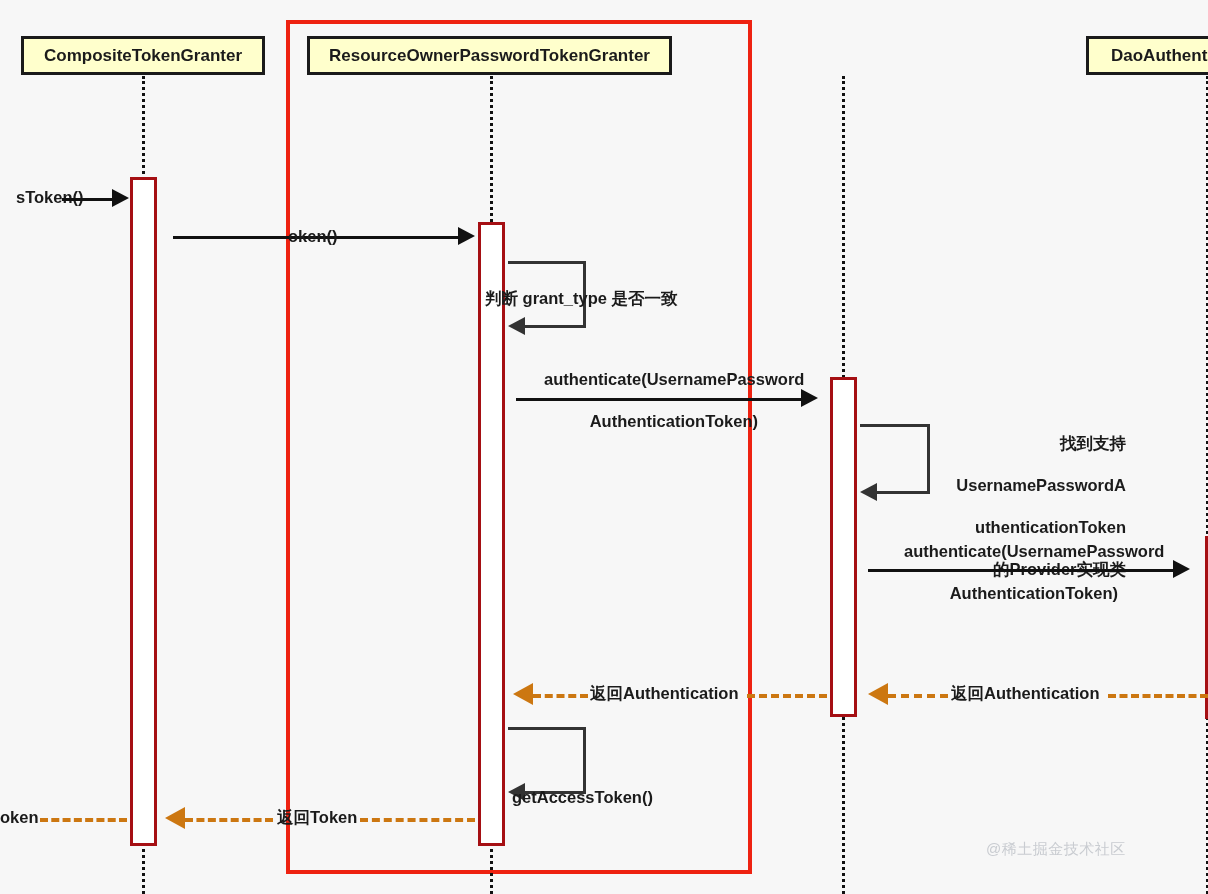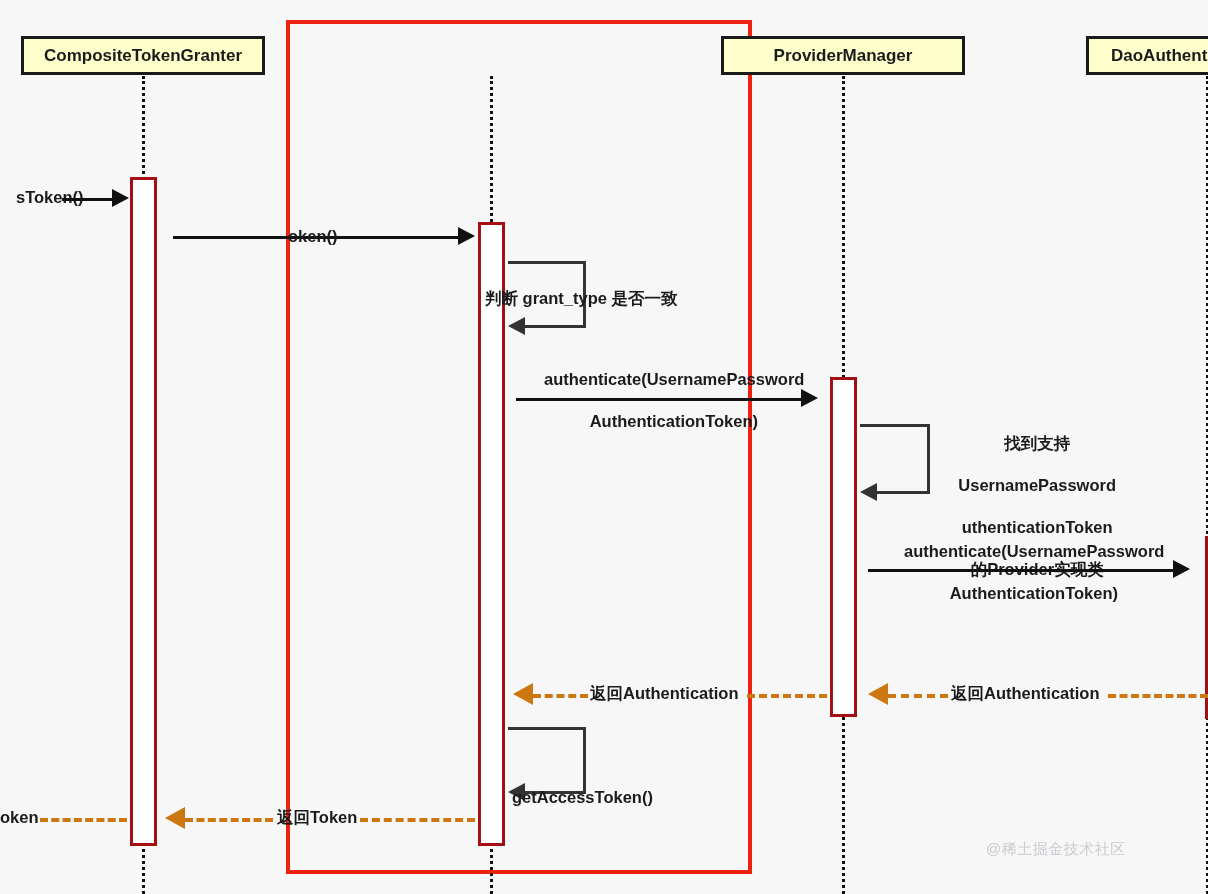--- a/index.html
+++ b/index.html
@@ -135,22 +135,22 @@
 
   <div class="highlight-rect" style="left:286px; top:20px; width:466px; height:854px;"></div>
 
   <div class="lifeline" style="left:142px; top:76px; height:818px;"></div>
   <div class="lifeline" style="left:490px; top:76px; height:818px;"></div>
   <div class="lifeline" style="left:842px; top:76px; height:818px;"></div>
   <div class="lifeline" style="left:1206px; top:76px; height:818px;"></div>
 
   <div class="participant" style="left:21px; top:36px; width:244px;">CompositeTokenGranter</div>
 
-
-  <div class="participant" style="left:721px; top:36px; width:244px;">ProviderManager</div>
+  <div class="participant" style="left:307px; top:36px; width:365px;">ResourceOwnerPasswordTokenGranter</div>
+
 
   <div class="participant" style="left:1086px; top:36px; width:244px; justify-content:flex-start; padding-left:22px;">DaoAuthenticationProvider</div>
 
   <div class="activation" style="left:130px; top:177px; height:669px;"></div>
   <div class="activation" style="left:478px; top:222px; height:624px;"></div>
   <div class="activation" style="left:830px; top:377px; height:340px;"></div>
   <div class="activation" style="left:1205px; top:536px; height:183px;"></div>
 
   <div class="label" style="left:16px; top:187px;">sToken()</div>
   <div class="msg-line" style="left:62px; top:198px; width:50px;"></div>
@@ -170,23 +170,23 @@
     <span>authenticate(UsernamePassword</span><br>
     <span>AuthenticationToken)</span>
   </div>
   <div class="msg-line" style="left:516px; top:398px; width:285px;"></div>
   <div class="msg-head-right" style="left:801px; top:389px;"></div>
 
   <div class="self-top" style="left:860px; top:424px; width:70px;"></div>
   <div class="self-right" style="left:927px; top:424px; height:70px;"></div>
   <div class="self-bottom" style="left:877px; top:491px; width:53px;"></div>
   <div class="msg-head-left" style="left:860px; top:483px;"></div>
-  <div class="label center" style="left:930px; top:412px; width:196px;">
+  <div class="label center" style="left:930px; top:412px; width:196px;text-align:right;">
     <span>找到支持</span><br>
-    <span>UsernamePassword</span><br>
+    <span>UsernamePasswordA</span><br>
     <span>uthenticationToken</span><br>
     <span>的Provider实现类</span>
   </div>
 
   <div class="label center" style="left:870px; top:520px; width:310px;">
     <span>authenticate(UsernamePassword</span><br>
     <span>AuthenticationToken)</span>
   </div>
   <div class="msg-line" style="left:868px; top:569px; width:305px;"></div>
   <div class="msg-head-right" style="left:1173px; top:560px;"></div>

